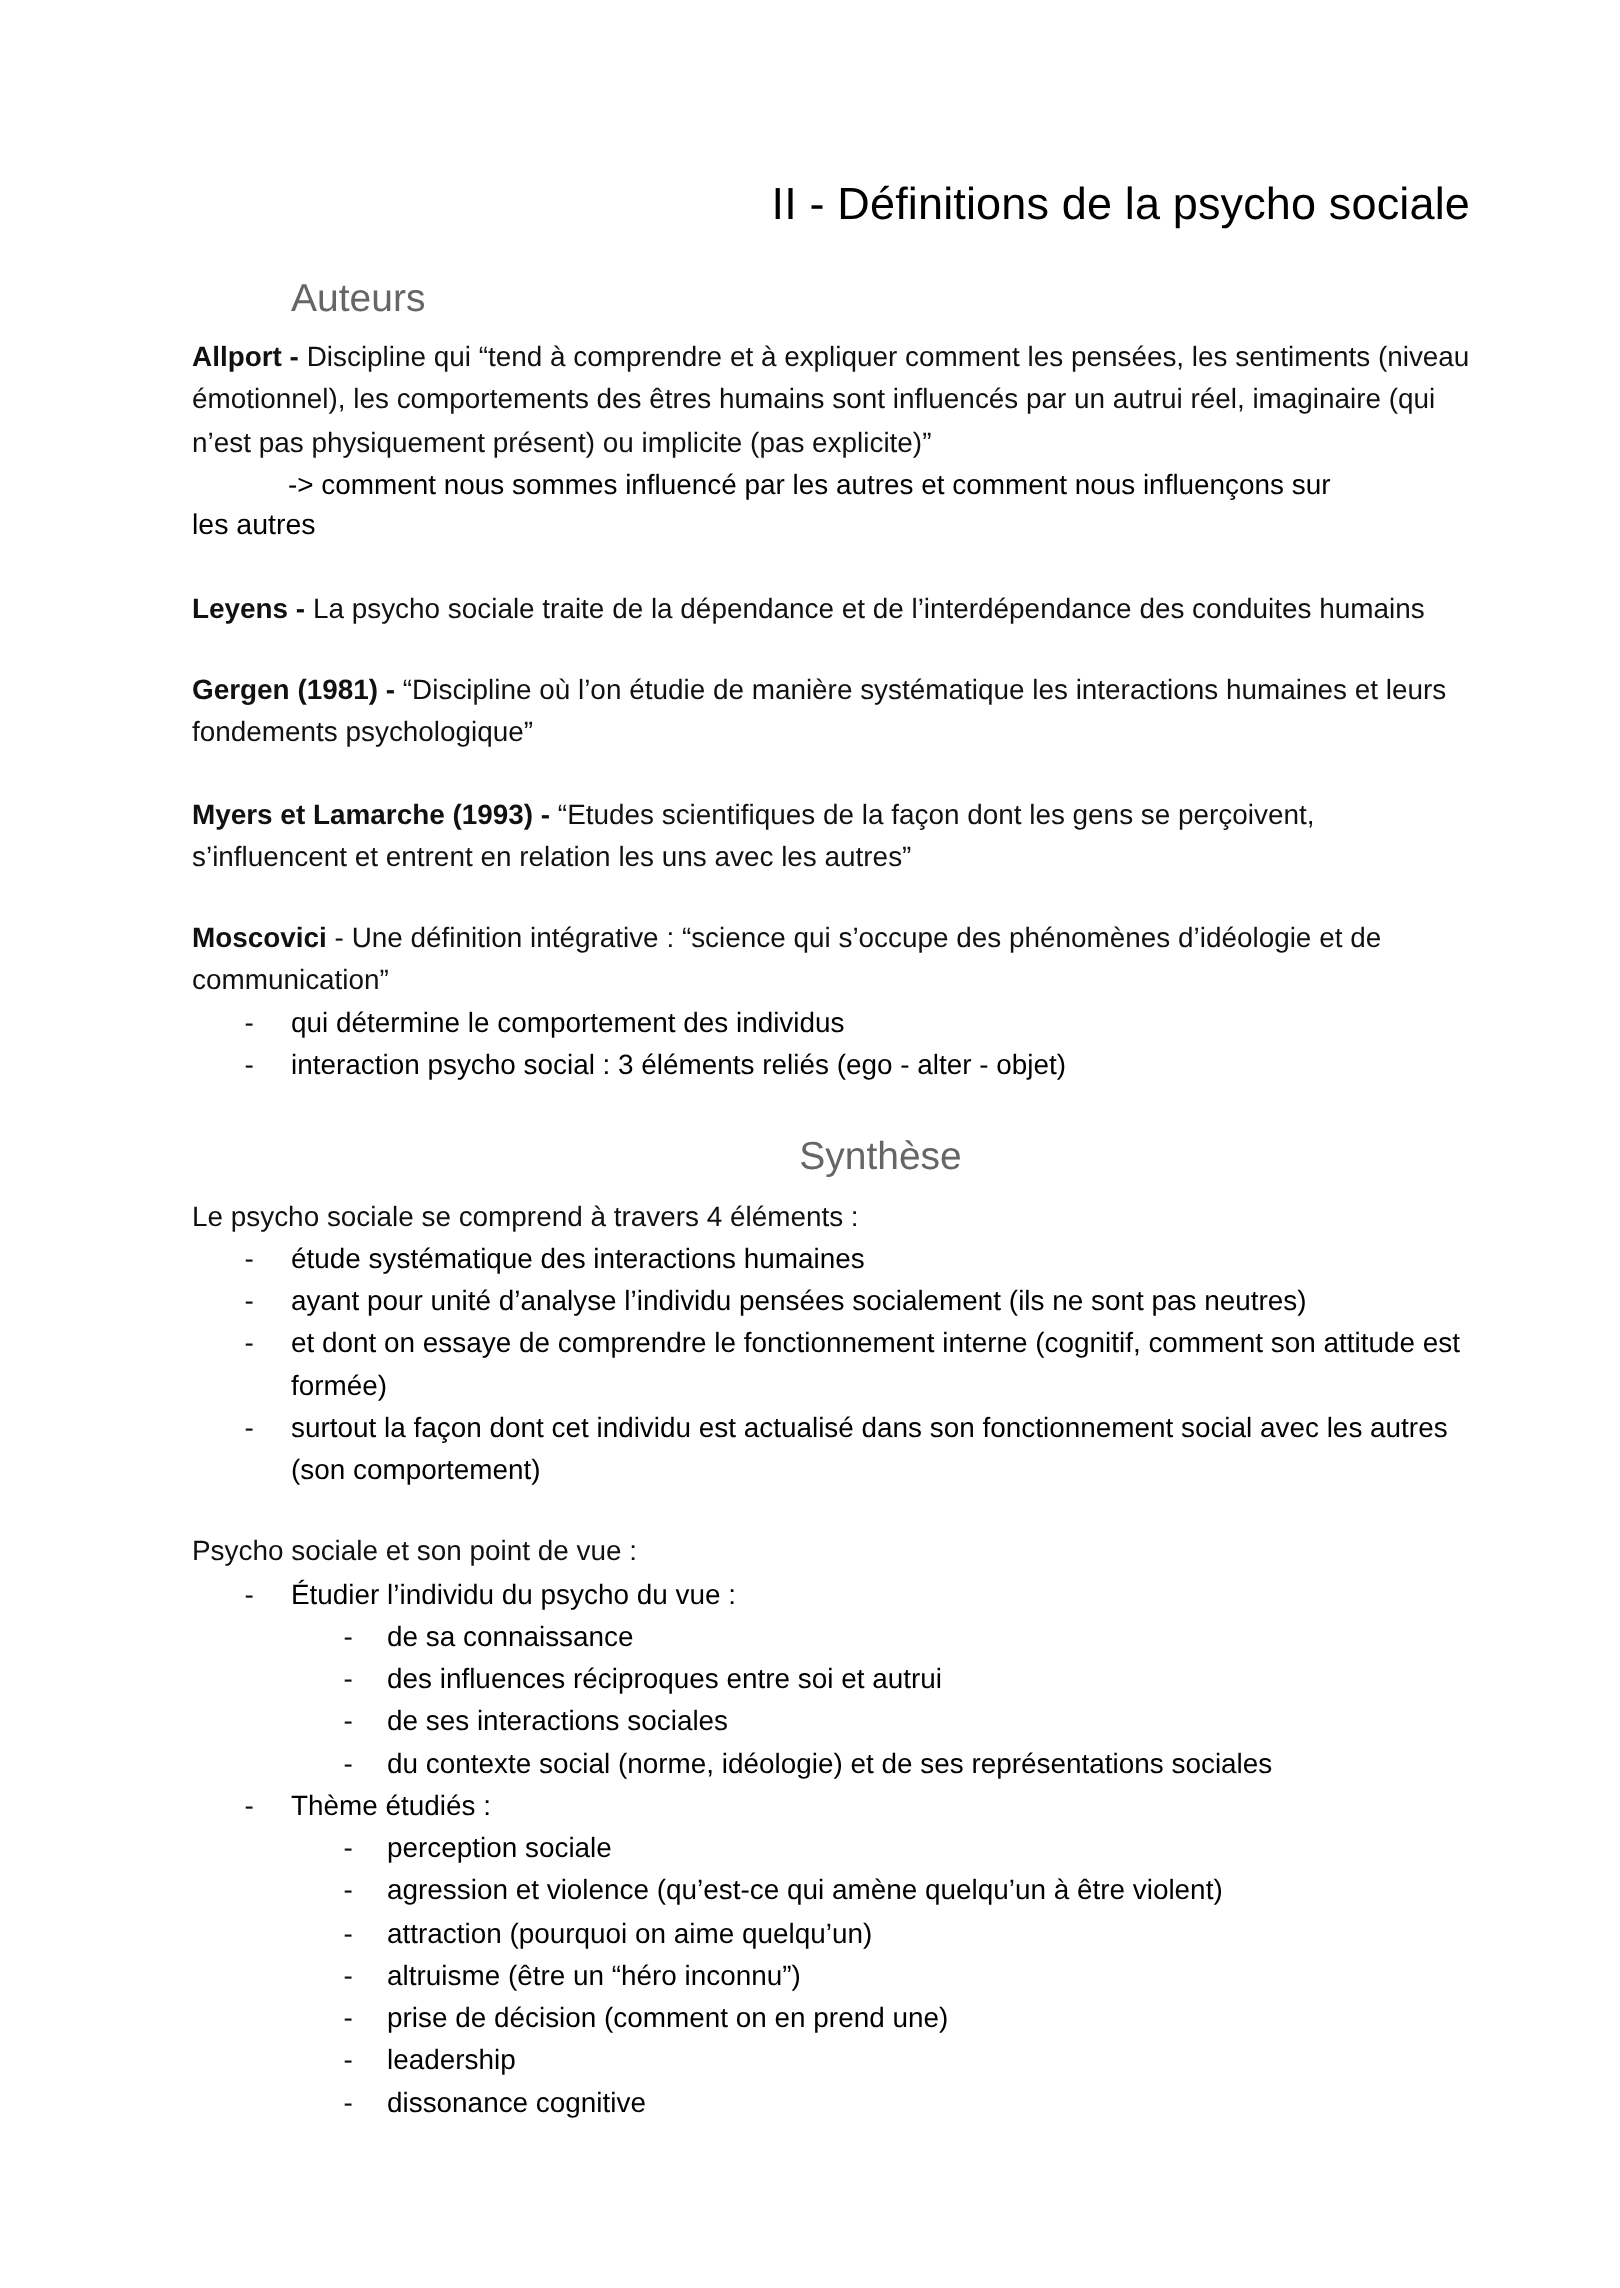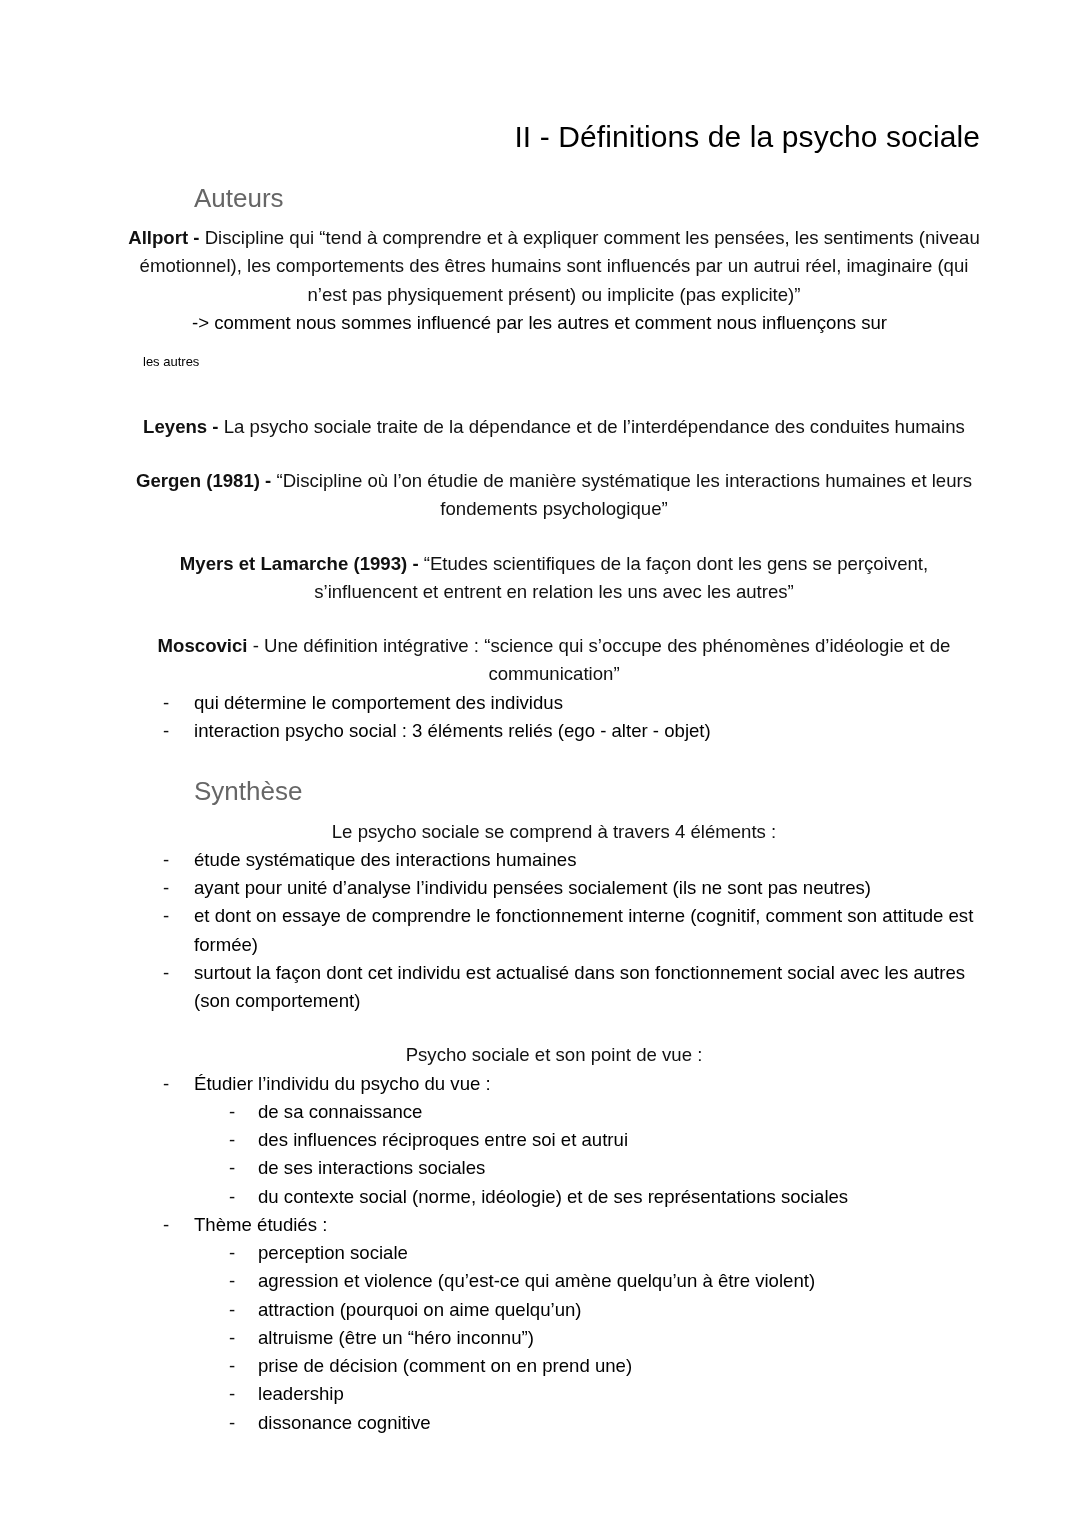--- a/index.html
+++ b/index.html
@@ -35,46 +35,46 @@
     text-align: right;
   }
   .h-sub {
     font-size: 26px;
     font-weight: 400;
     line-height: 1.25;
     color: #666666;
     margin: 0 0 10px 0;
     padding-left: 66px;
   }
-  .h-sub.tight { margin-top: 30px; }
+  .h-sub.tight { margin-top: 30px; text-align: center; }
 
   
   .para {
     font-size: 18.6px;
     line-height: 1.52;
     margin: 0;
-    text-align: center;
+    text-align: left;
     color: #111111;
   }
   .para b, .lead {
     font-weight: 700;
   }
   .spacer-para { height: 26px; }
 
   .indent-arrow {
     font-size: 18.6px;
     line-height: 1.52;
     padding-left: 64px;
     margin: 0;
   }
   .hang {
     
-    font-size: 13px;
-    line-height: 1.52;
-    margin: 15px;
+    font-size: 19px;
+    line-height: 1.52;
+    margin: 0;
   }
 
   
   .blist {
     list-style: none;
     margin: 0;
     padding: 0;
   }
   .blist > li {
     position: relative;

